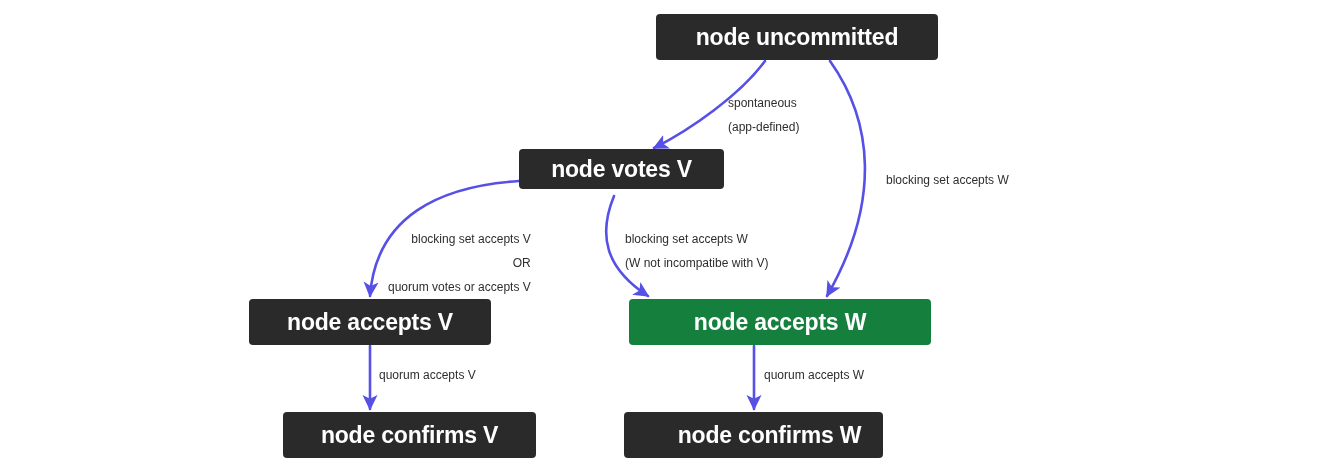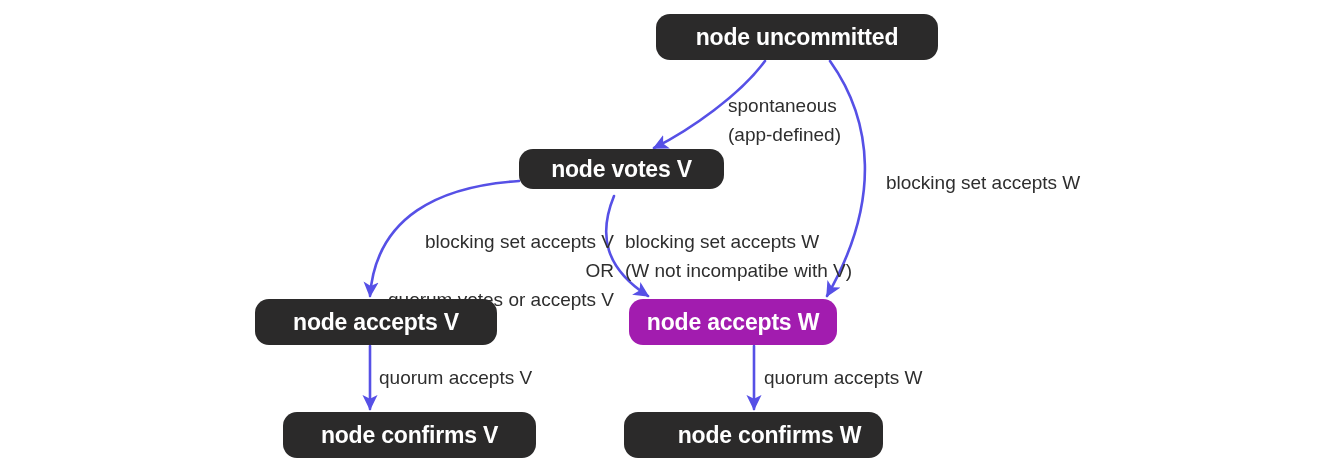--- a/index.html
+++ b/index.html
@@ -23,35 +23,35 @@
     left: 0;
     top: 0;
     width: 1320px;
     height: 475px;
   }
   .node-box {
     position: absolute;
     box-sizing: border-box;
     background: #2b2a2a;
     color: #ffffff;
-    border-radius: 14px;
+    border-radius: 4px;
     display: flex;
     align-items: center;
     justify-content: center;
     font-weight: bold;
     font-size: 23px;
     letter-spacing: -0.2px;
     white-space: nowrap;
     z-index: 3;
   }
   .edge-label {
     position: absolute;
     color: #2e2e2e;
-    font-size: 19px;
-    line-height: 29px;
+    font-size: 12px;
+    line-height: 24px;
     white-space: pre;
     z-index: 2;
   }
 </style>
 </head>
 <body>
 
 <div id="diagram-canvas">
 
   <svg id="edge-layer" viewBox="0 0 1320 475">
@@ -66,22 +66,22 @@
         <path d="M 519,181 C 440,186 376,216 370,296" fill="none" stroke="#5650e6" stroke-width="2.6" stroke-linecap="round" marker-end="url(#arrowhead)"></path>
         <path d="M 614,196 C 598,235 605,268 648,296" fill="none" stroke="#5650e6" stroke-width="2.6" stroke-linecap="round" marker-end="url(#arrowhead)"></path>
         <path d="M 370,346 L 370,409" fill="none" stroke="#5650e6" stroke-width="2.6" stroke-linecap="round" marker-end="url(#arrowhead)"></path>
         <path d="M 754,346 L 754,409" fill="none" stroke="#5650e6" stroke-width="2.6" stroke-linecap="round" marker-end="url(#arrowhead)"></path>
       </g>
   </svg>
 
   <div id="node-layer">
       <div class="node-box" style="left: 656px; top: 14px; width: 282px; height: 46px; background: rgb(43, 42, 42); color: rgb(255, 255, 255);">node uncommitted</div>
       <div class="node-box" style="left: 519px; top: 149px; width: 205px; height: 40px; background: rgb(43, 42, 42); color: rgb(255, 255, 255);">node votes V</div>
-      <div class="node-box" style="left: 255px; top: 299px; width: 242px; height: 46px; background: rgb(43, 42, 42); color: rgb(255, 255, 255);">node accepts V</div>
-      <div class="node-box" style="left: 629px; top: 299px; width: 208px; height: 46px; background: #a21caf; color: rgb(255, 255, 255);">node accepts W</div>
+      <div class="node-box" style="left: 249px; top: 299px; width: 242px; height: 46px; background: rgb(43, 42, 42); color: rgb(255, 255, 255);">node accepts V</div>
+      <div class="node-box" style="left: 629px; top: 299px; width: 302px; height: 46px; background: #15803d; color: rgb(255, 255, 255);">node accepts W</div>
       <div class="node-box" style="left: 244px; top: 412px; width: 253px; height: 46px; background: rgb(43, 42, 42); color: rgb(255, 255, 255); margin-left: 39px;">node confirms V</div>
       <div class="node-box" style="left: 624px; top: 412px; width: 259px; height: 46px; background: rgb(43, 42, 42); color: rgb(255, 255, 255); padding-left: 32px;">node confirms W</div>
     </div>
   <div id="label-layer">
       <div class="edge-label" style="left: 728px; top: 91px; color: rgb(46, 46, 46);">spontaneous
 (app-defined)</div>
       <div class="edge-label" style="left: 886px; top: 168px; color: rgb(46, 46, 46);">blocking set accepts W</div>
       <div class="edge-label" style="left: 388px; top: 227px; color: rgb(46, 46, 46); text-align: right;">blocking set accepts V
 OR
 quorum votes or accepts V</div>

